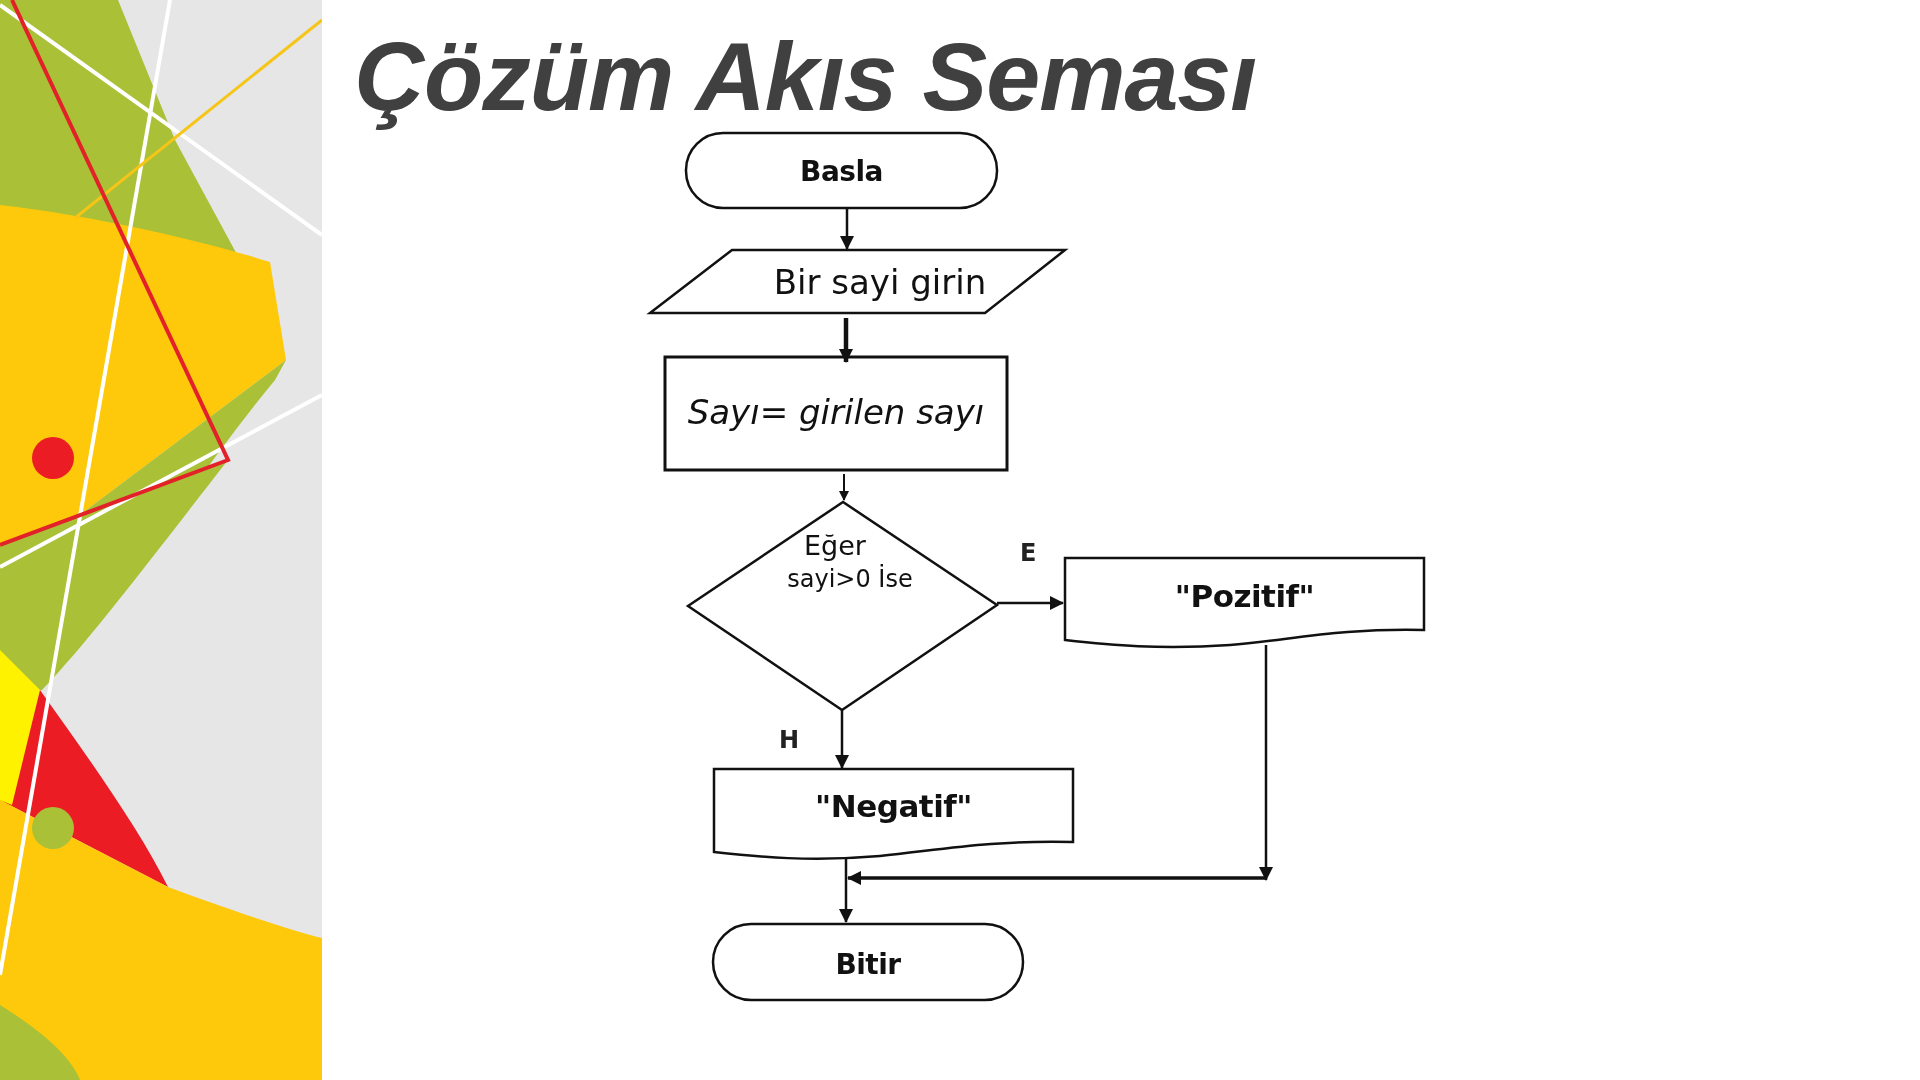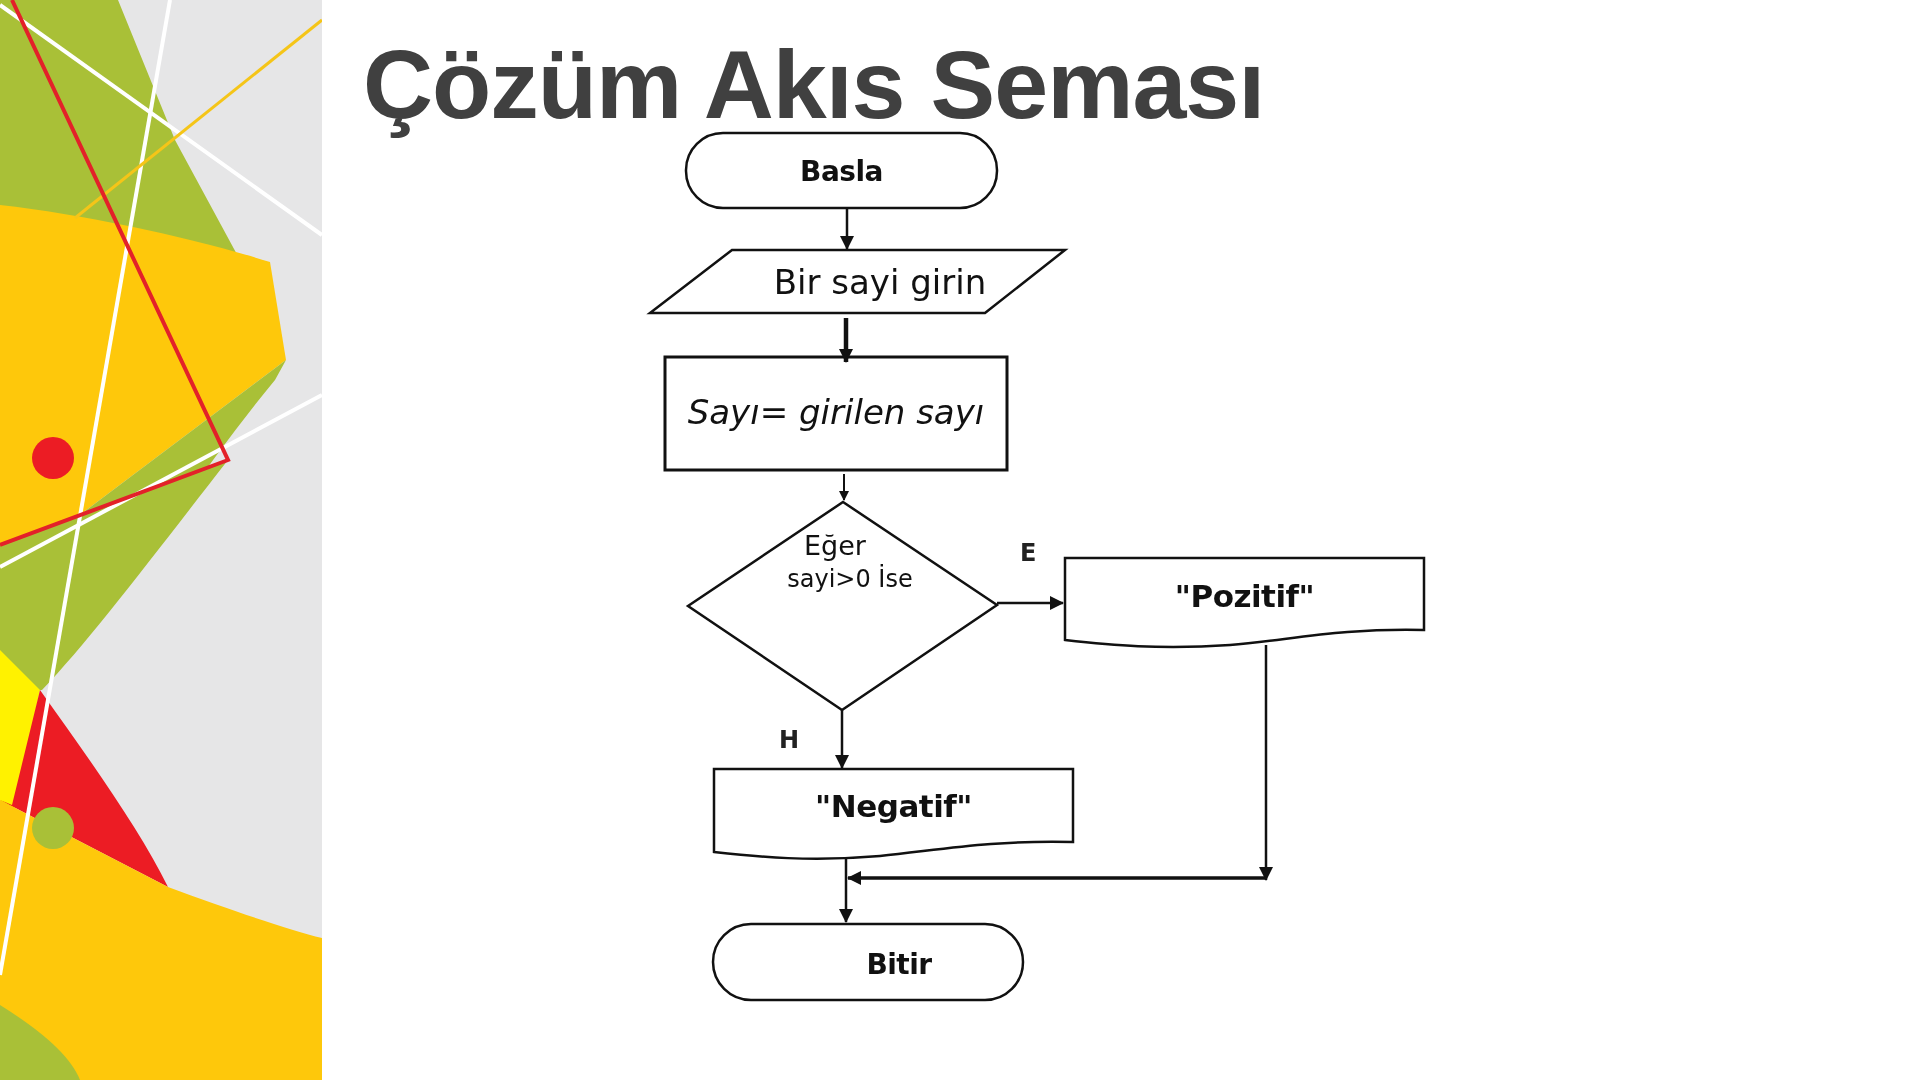--- a/index.html
+++ b/index.html
@@ -7,21 +7,21 @@
       width: 1920px; height: 1080px; overflow: hidden; position: relative;
       background: #ffffff;
       font-family: "Liberation Sans", sans-serif;
     }
     .deco-panel { position: absolute; left: 0; top: 0; width: 322px; height: 1080px; background: #e6e6e7; overflow: hidden; }
     .deco-panel svg { position: absolute; left: 0; top: 0; }
     .slide-title {
       position: absolute; left: 355px; top: 22px;
       font-family: "Liberation Sans", sans-serif; font-weight: bold;
       font-size: 97px; line-height: 110px; color: #404040; letter-spacing: -1px;
-      white-space: nowrap; margin: 8px;
+      white-space: nowrap; margin: 0; font-style: italic;
     }
     .flowchart { position: absolute; left: 0; top: 0; width: 1920px; height: 1080px; }
     .node-label {
       position: absolute; color: #111; white-space: nowrap; text-align: center;
       font-family: "DejaVu Sans", sans-serif;
     }
     .lbl-bold { font-weight: bold; font-size: 28px; letter-spacing: -0.5px; }
     .lbl-reg { font-size: 34px; }
     .edge-label { position: absolute; font-family: "DejaVu Sans", sans-serif; font-weight: bold; font-size: 24px; color: #222; }
   </style>
@@ -100,17 +100,17 @@
     </g>
   </svg>
 
   <div class="node-label lbl-reg" style="left:720px;top:262px;width:320px;">Bir sayi girin</div>
   <div class="node-label lbl-bold" style="left:686px;top:155px;width:311px;">Basla</div>
   <div class="node-label lbl-reg" style="left:665px;top:392px;width:342px;font-style:italic;">Sayı= girilen sayı</div>
   <div class="node-label lbl-reg" style="left:760px;top:530px;width:150px;font-size:27px;">Eğer</div>
   <div class="node-label lbl-reg" style="left:740px;top:565px;width:220px;font-size:24px;">sayi&gt;0 İse</div>
   <div class="node-label lbl-bold" style="left:1065px;top:578px;width:359px;font-size:31px;">"Pozitif"</div>
   <div class="node-label lbl-bold" style="left:714px;top:788px;width:359px;font-size:31px;">"Negatif"</div>
-  <div class="node-label lbl-bold" style="left:713px;top:948px;width:310px;padding-left:31px;">Bitir</div>
+  <div class="node-label lbl-bold" style="left:713px;top:948px;width:310px;">Bitir</div>
 
   <div class="edge-label" style="left:1020px;top:539px;">E</div>
   <div class="edge-label" style="left:779px;top:726px;">H</div>
 </div>
 
 </body></html>

